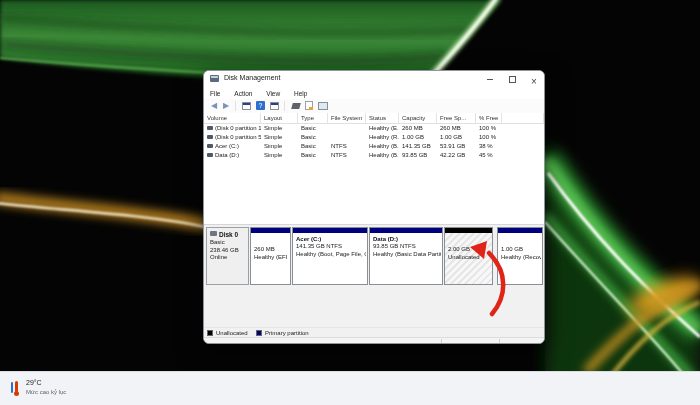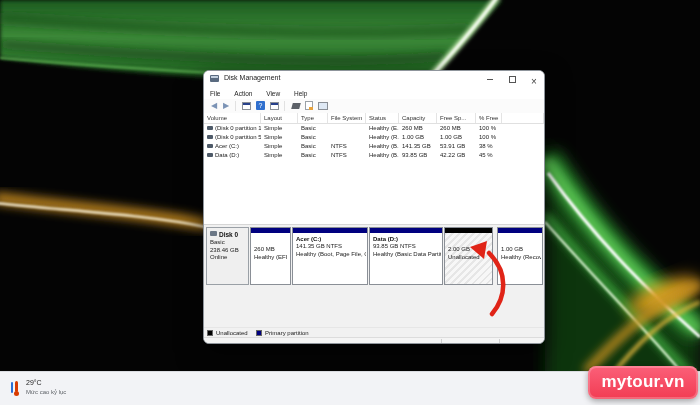--- a/index.html
+++ b/index.html
@@ -290,17 +290,14 @@
         <span class="tblue"></span>
           <span class="tred"></span>
           <span class="tbulb"></span>
       </span>
       <span id="w-temp">29°C</span>
       <span id="w-desc">Mức cao kỷ lục</span>
     </div>
 
   </div>
 
-  <div id="watermark">
-    <span>mytour.vn</span>
-  </div>
 
 </div>
 
 </body></html>

